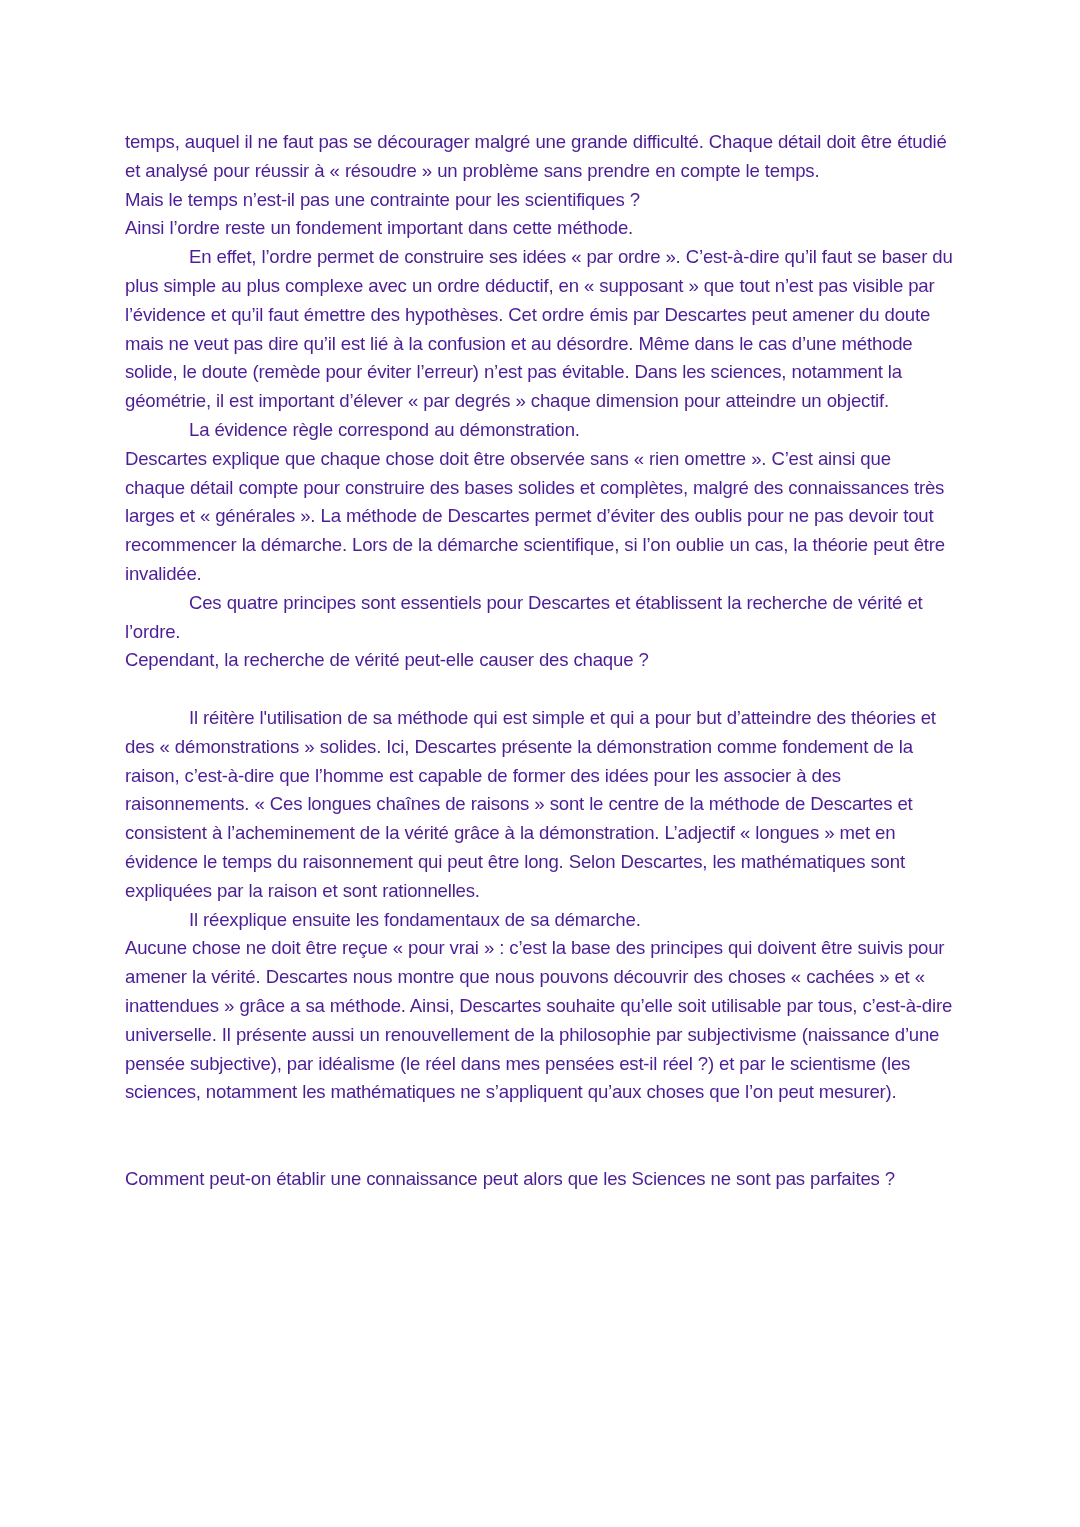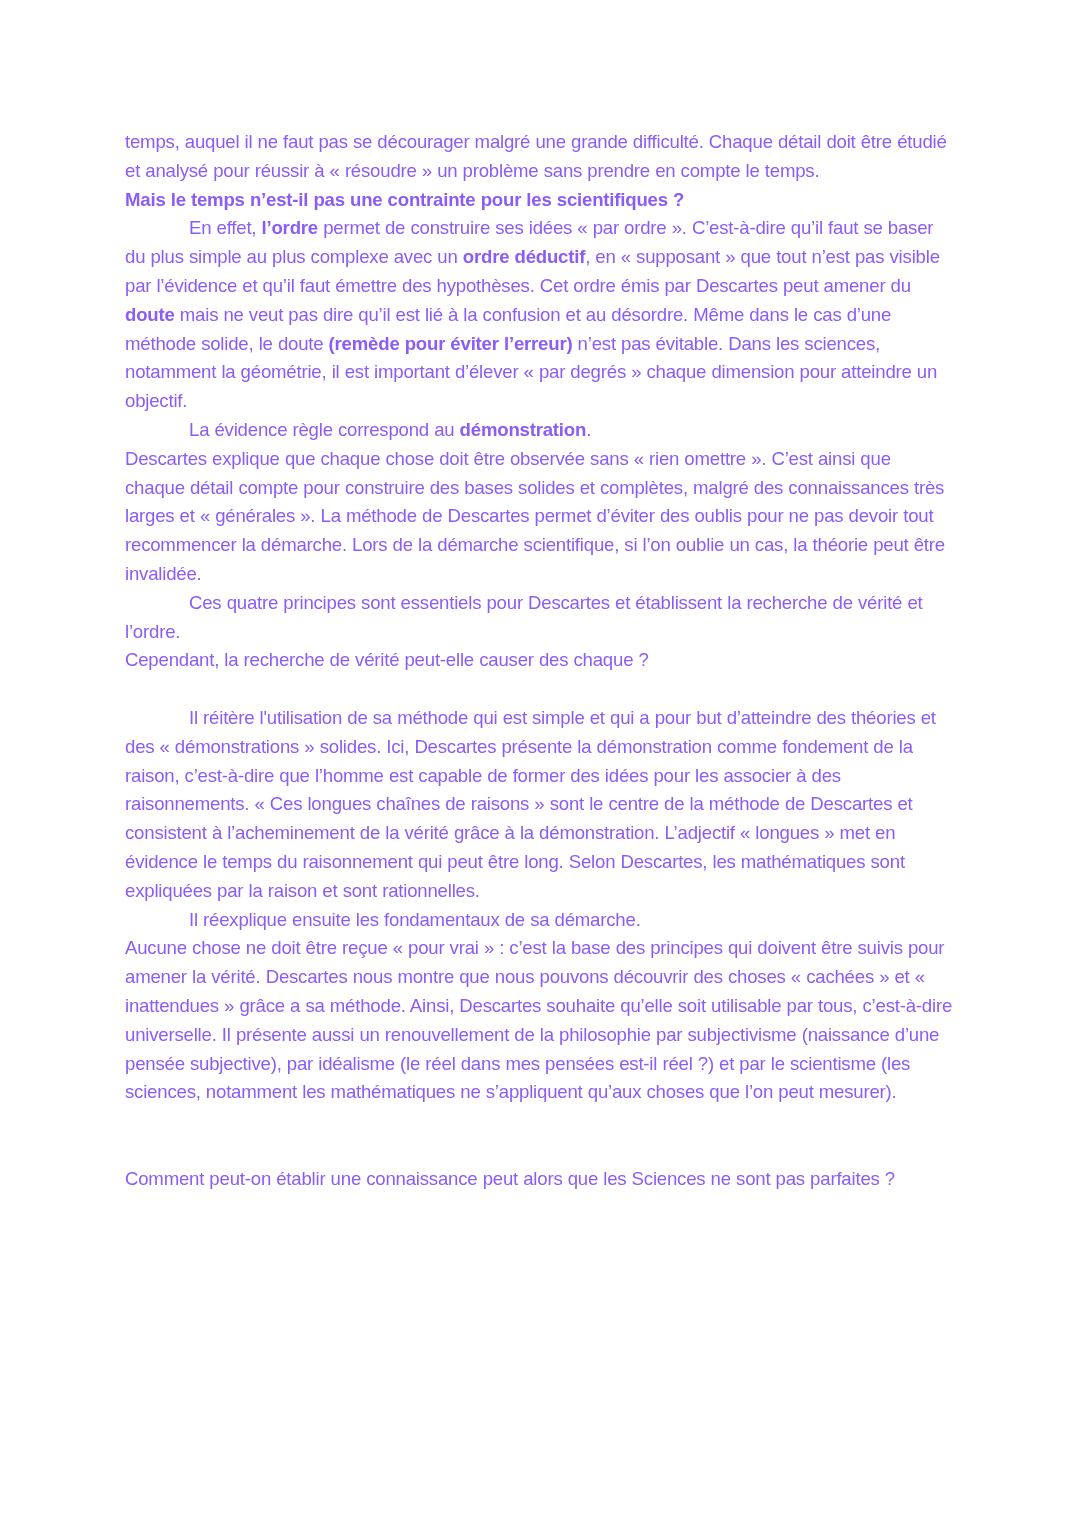--- a/index.html
+++ b/index.html
@@ -13,48 +13,49 @@
     height: 1527px;
     background: #ffffff;
     overflow: hidden;
     font-family: "Liberation Sans", sans-serif;
   }
   .doc-body {
     position: absolute;
     left: 125px;
     top: 128px;
     width: 828px;
-    color: #8b5cf6;
+    color: #4c1d95;
     font-size: 18.6px;
     letter-spacing: -0.2px;
     line-height: 28.8px;
     text-align: left;
     word-spacing: 0.2px;
   }
   .para {
     margin: 0;
     padding: 0;
   }
   .para.indent {
     text-indent: 64px;
   }
   .para.blank {
     height: 28.8px;
   }
   .para strong {
-    font-weight: bold;
+    font-weight: normal;
   }
 </style>
 </head>
 <body>
 
 <div class="page">
   <div class="doc-body">
       <p class="para"><span>temps, auquel il ne faut pas se décourager malgré une grande difficulté. Chaque détail doit être étudié et analysé pour réussir à « résoudre » un problème sans prendre en compte le temps.</span></p>
       <p class="para"><strong>Mais le temps n’est-il pas une contrainte pour les scientifiques ?</strong></p>
+      <p class="para"><span>Ainsi l’ordre reste un fondement important dans cette méthode.</span></p>
       <p class="para indent"><span>En effet, </span><strong>l’ordre</strong><span> permet de construire ses idées « par ordre ». C’est-à-dire qu’il faut se baser du plus simple au plus complexe avec un </span><strong>ordre déductif</strong><span>, en « supposant » que tout n’est pas visible par l’évidence et qu’il faut émettre des hypothèses. Cet ordre émis par Descartes peut amener du </span><strong>doute</strong><span> mais ne veut pas dire qu’il est lié à la confusion et au désordre. Même dans le cas d’une méthode solide, le doute </span><strong>(remède pour éviter l’erreur)</strong><span> n’est pas évitable. Dans les sciences, notamment la géométrie, il est important d’élever « par degrés » chaque dimension pour atteindre un objectif.</span></p>
       <p class="para indent"><span>La évidence règle correspond au </span><strong>démonstration</strong><span>.</span></p>
       <p class="para"><span>Descartes explique que chaque chose doit être observée sans « rien omettre ». C’est ainsi que chaque détail compte pour construire des bases solides et complètes, malgré des connaissances très larges et « générales ». La méthode de Descartes permet d’éviter des oublis pour ne pas devoir tout recommencer la démarche. Lors de la démarche scientifique, si l’on oublie un cas, la théorie peut être invalidée.</span></p>
       <p class="para indent"><span>Ces quatre principes sont essentiels pour Descartes et établissent la recherche de vérité et l’ordre.</span></p>
       <p class="para"><span>Cependant, la recherche de vérité peut-elle causer des chaque ?</span></p>
       <p class="para blank"></p>
       <p class="para indent"><span>Il réitère l'utilisation de sa méthode qui est simple et qui a pour but d’atteindre des théories et des « démonstrations » solides. Ici, Descartes présente la démonstration comme fondement de la raison, c’est-à-dire que l’homme est capable de former des idées pour les associer à des raisonnements. « Ces longues chaînes de raisons » sont le centre de la méthode de Descartes et consistent à l’acheminement de la vérité grâce à la démonstration. L’adjectif « longues » met en évidence le temps du raisonnement qui peut être long. Selon Descartes, les mathématiques sont expliquées par la raison et sont rationnelles.</span></p>
       <p class="para indent"><span>Il réexplique ensuite les fondamentaux de sa démarche.</span></p>
       <p class="para"><span>Aucune chose ne doit être reçue « pour vrai » : c’est la base des principes qui doivent être suivis pour amener la vérité. Descartes nous montre que nous pouvons découvrir des choses « cachées » et « inattendues » grâce a sa méthode. Ainsi, Descartes souhaite qu’elle soit utilisable par tous, c’est-à-dire universelle. Il présente aussi un renouvellement de la philosophie par subjectivisme (naissance d’une pensée subjective), par idéalisme (le réel dans mes pensées est-il réel ?) et par le scientisme (les sciences, notamment les mathématiques ne s’appliquent qu’aux choses que l’on peut mesurer).</span></p>
       <p class="para blank"></p>

